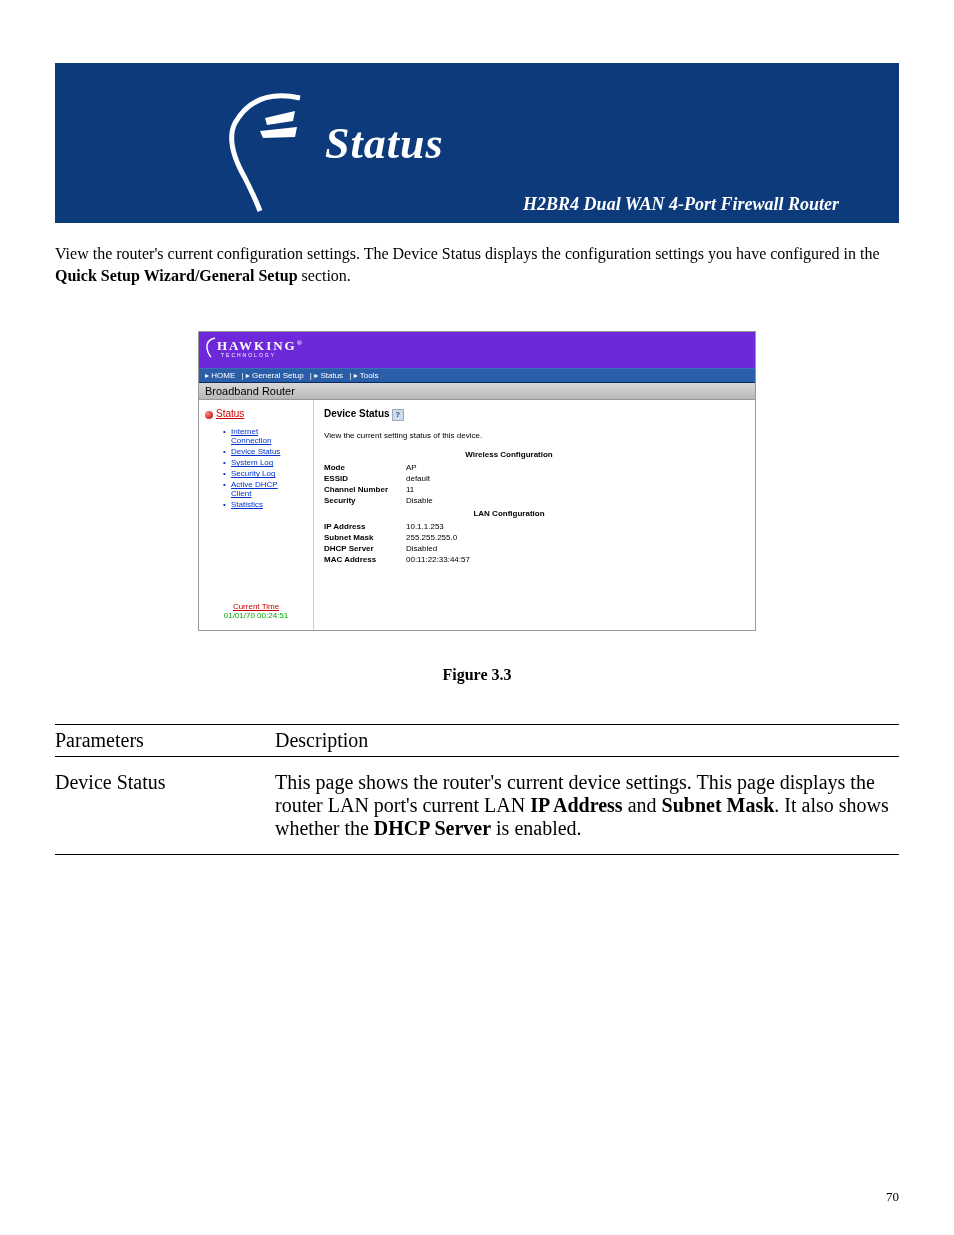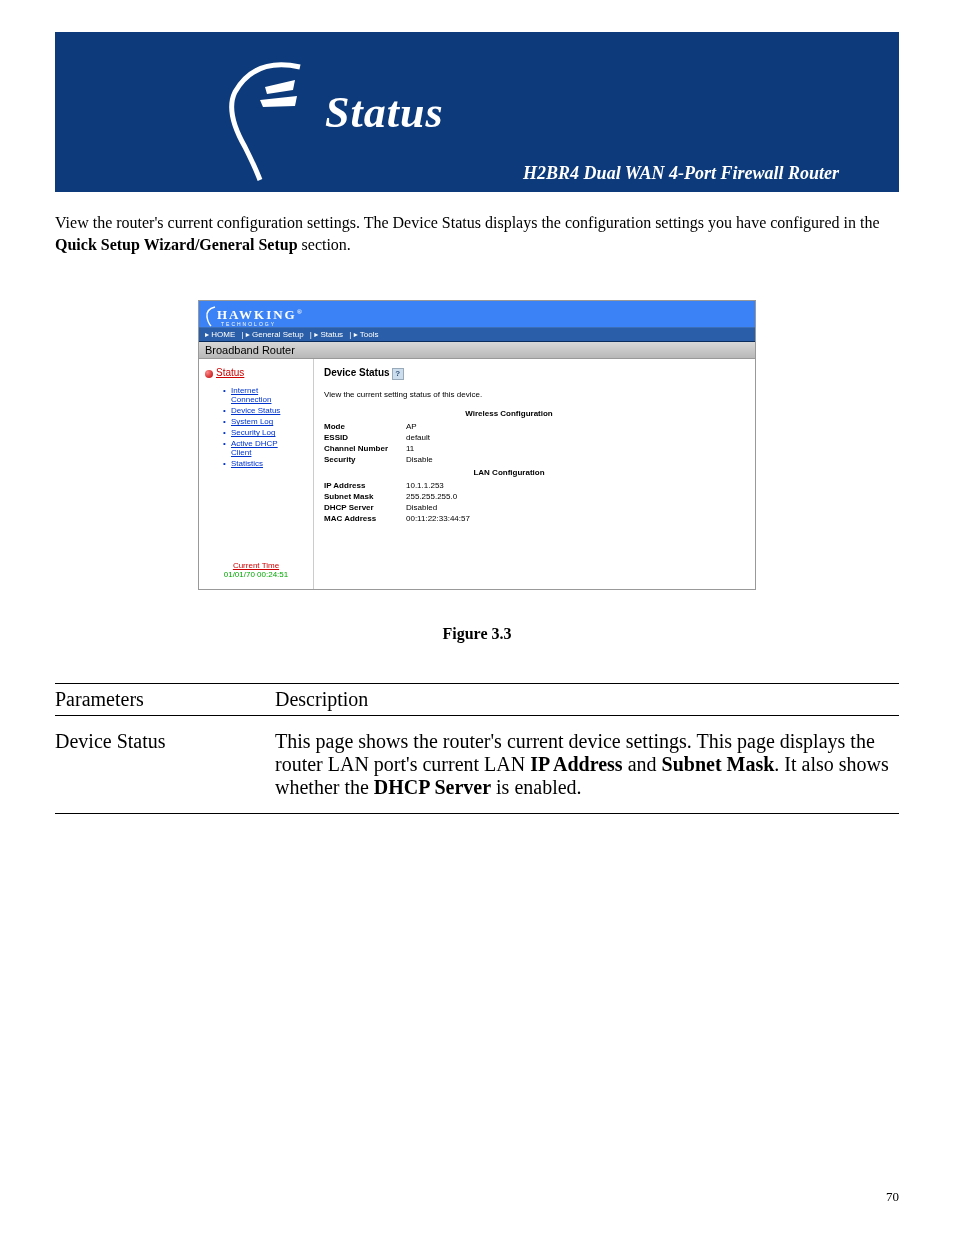--- a/index.html
+++ b/index.html
@@ -5,21 +5,21 @@
   body {
     margin: 0;
     padding: 0;
     font-family: "Times New Roman", serif;
     font-size: 16px;
     color: #000;
     background: #fff;
     width: 954px;
   }
   .page {
-    padding: 32px 55px 30px 55px;
+    padding: 63px 55px 30px 55px;
     box-sizing: border-box;
     width: 954px;
     min-height: 1235px;
     position: relative;
   }
   
   .banner {
     background: #0d3a7a;
     height: 160px;
     position: relative;
@@ -63,22 +63,22 @@
   
   .router-shot {
     width: 556px;
     margin: 45px auto 0 auto;
     border: 1px solid #999;
     font-family: Verdana, Arial, sans-serif;
     font-size: 9px;
     background: #fff;
   }
   .rs-top {
-    background: #3b82f6;
-    height: 26px;
+    background: #6d28d9;
+    height: 36px;
     position: relative;
   }
   .rs-logo {
     position: absolute;
     left: 8px;
     top: 6px;
     color: #fff;
     font-family: "Trajan Pro", Georgia, serif;
     font-size: 13px;
     font-weight: bold;

